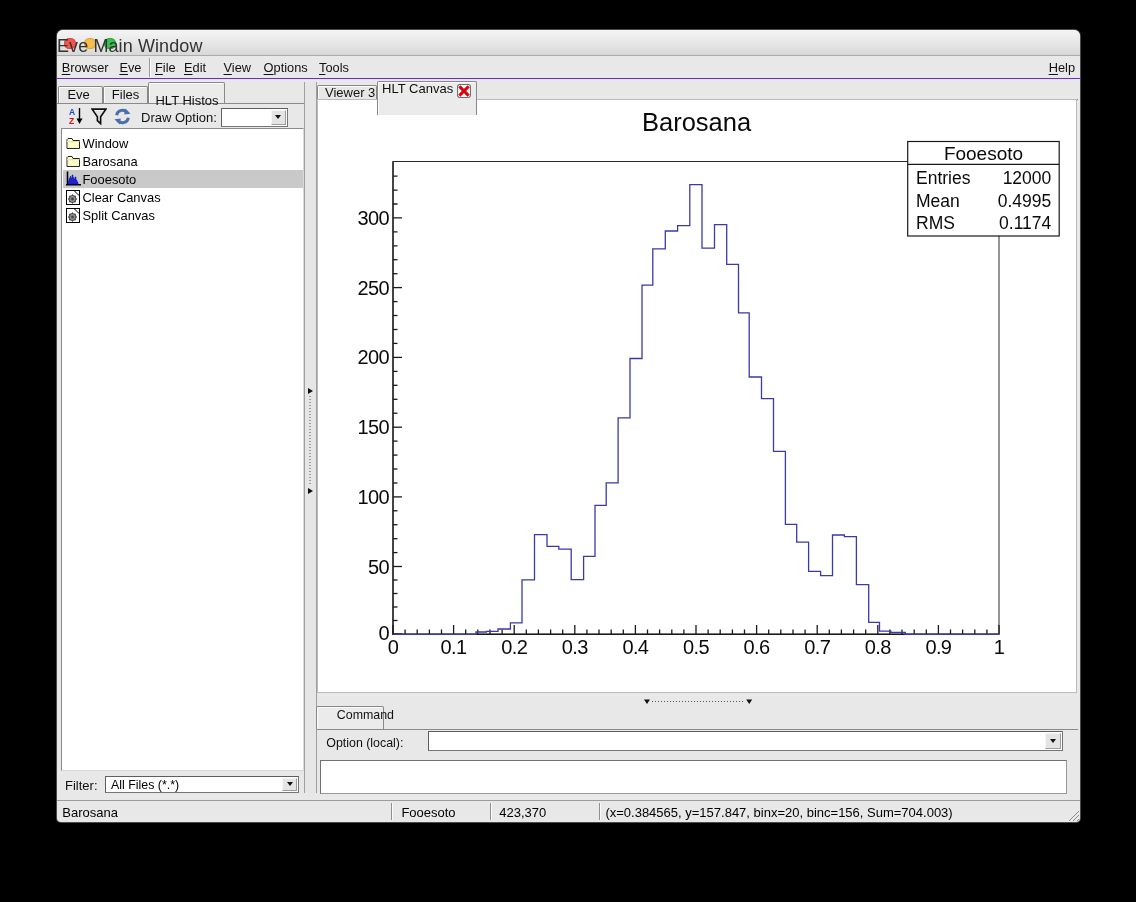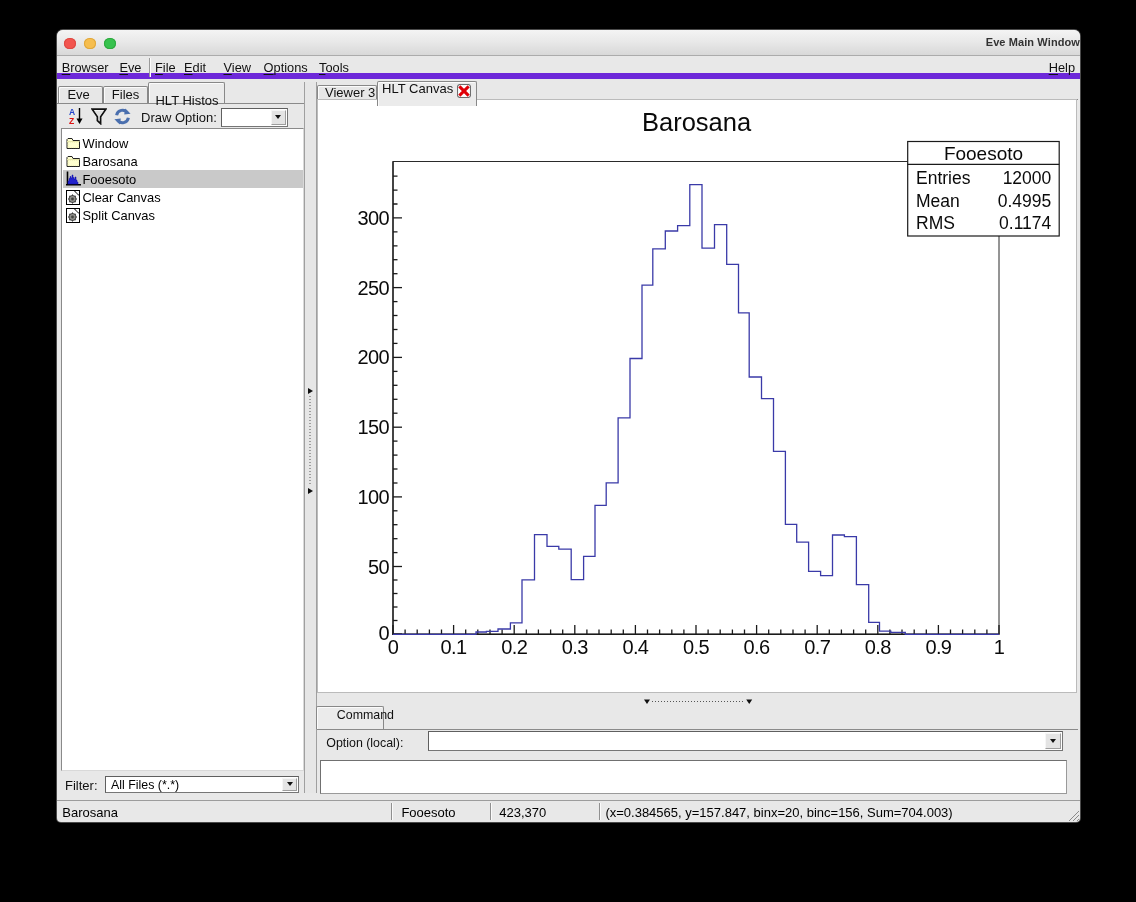--- a/index.html
+++ b/index.html
@@ -4,25 +4,25 @@
 *{margin:0;padding:0;box-sizing:border-box}
 html,body{width:1136px;height:902px;background:#000;overflow:hidden;
  font-family:"Liberation Sans",sans-serif;-webkit-font-smoothing:antialiased}
 .win{position:absolute;left:57px;top:30px;width:1023px;height:792px;background:#e8e8e8;
  border-radius:6px 6px 4px 4px;overflow:hidden;box-shadow:0 0 0 1px #4a4a4a}
 .abs{position:absolute}
 
 .titlebar{position:absolute;left:0;top:0;width:100%;height:26px;
  background:linear-gradient(#f4f4f4,#e9e9e9 45%,#d8d8d8);border-bottom:1px solid #ababab}
 .tl{position:absolute;top:7.5px;width:11.5px;height:11.5px;border-radius:50%}
-.title{position:absolute;width:100%;text-align:right;top:6px;font-size:11px;font-weight:bold;
+.title{position:absolute;width:100%;text-align:left;top:6px;font-size:18px;font-weight:normal;
  color:#333;letter-spacing:.1px}
 
 .menubar{position:absolute;left:0;top:27px;width:100%;height:22px;background:#e8e8e8;
- border-bottom:6px solid #6d28d9;font-size:12.8px;color:#111}
+ border-bottom:1px solid #6d28d9;font-size:12.8px;color:#111}
 .menubar span{position:absolute;top:2.5px}
 .msep{position:absolute;top:1px;height:19px;width:0;border-left:1px solid #9b9b9b;border-right:1px solid #fdfdfd}
 u{text-decoration:underline;text-underline-offset:1.5px}
 
 .tab{position:absolute;background:#e7e7e7;border:1px solid #888;border-bottom:none;
  border-radius:2px 2px 0 0;font-size:13px;color:#111;text-align:center;
  box-shadow:inset 1px 1px 0 #fbfbfb}
 .tabline{position:absolute;height:0;border-top:1px solid #8a8a8a}
 
 .list{position:absolute;left:4px;top:97.5px;width:242.5px;height:643px;background:#fff;
@@ -178,21 +178,21 @@
 <div class="vsplit">
 <svg width="10" height="711" style="position:absolute;left:0;top:0">
 <path d="M3 306 L8 309 L3 312 Z" fill="#111"></path>
 <path d="M3 406 L8 409 L3 412 Z" fill="#111"></path>
 <line x1="5" y1="314" x2="5" y2="404" stroke="#555" stroke-width="1" stroke-dasharray="1 2"></line>
 </svg>
 </div>
 
 <div class="tabline" style="left:259.5px;top:68.6px;width:761px"></div>
 <div class="tab" style="left:260px;top:54.5px;width:59.5px;height:14.7px;padding-top:0;line-height:13.5px;font-size:13px;text-align:left;padding-left:7px;overflow:hidden">Viewer 3</div>
-<div class="tab" style="left:319.5px;top:50.7px;width:100.5px;height:25px;padding-top:0.5px;line-height:14px;font-size:13px;background:#ebebeb;z-index:3;text-align:left;padding-left:4.6px">HLT Canvas<span style="position:absolute;right:5px;top:2.6px"><svg width="14" height="14" viewBox="0 0 14 14">
+<div class="tab" style="left:319.5px;top:50.7px;width:100.5px;height:34px;padding-top:0.5px;line-height:14px;font-size:13px;background:#ebebeb;z-index:3;text-align:left;padding-left:4.6px">HLT Canvas<span style="position:absolute;right:5px;top:2.6px"><svg width="14" height="14" viewBox="0 0 14 14">
           <rect x="0.5" y="0.5" width="13" height="13" rx="2.6" fill="#fbfbfb" stroke="#6e6e6e" stroke-width="1.1"></rect>
           <path d="M3.4 3.4 L10.6 10.6 M10.6 3.4 L3.4 10.6" stroke="#e00008" stroke-width="3" stroke-linecap="square"></path>
         </svg></span></div>
 
 <div class="abs" style="left:260px;top:69px;width:760px;height:594px;background:#bbb"></div>
 <div class="abs" style="left:261px;top:70px;width:758px;height:592px;background:#fff">
 <svg width="758" height="592" viewBox="318 100 758 592" style="position:absolute;left:0;top:0">
 <rect x="318" y="100" width="758" height="592" fill="#ffffff"></rect>
 <text x="696.6" y="122.4" text-anchor="middle" dominant-baseline="central" font-family="Liberation Sans, sans-serif" font-size="25.5" fill="#0a0a0a">Barosana</text>
 <rect x="393.0" y="161.5" width="606.0" height="472.5" fill="none" stroke="#2a2a2a" stroke-width="1"></rect>

